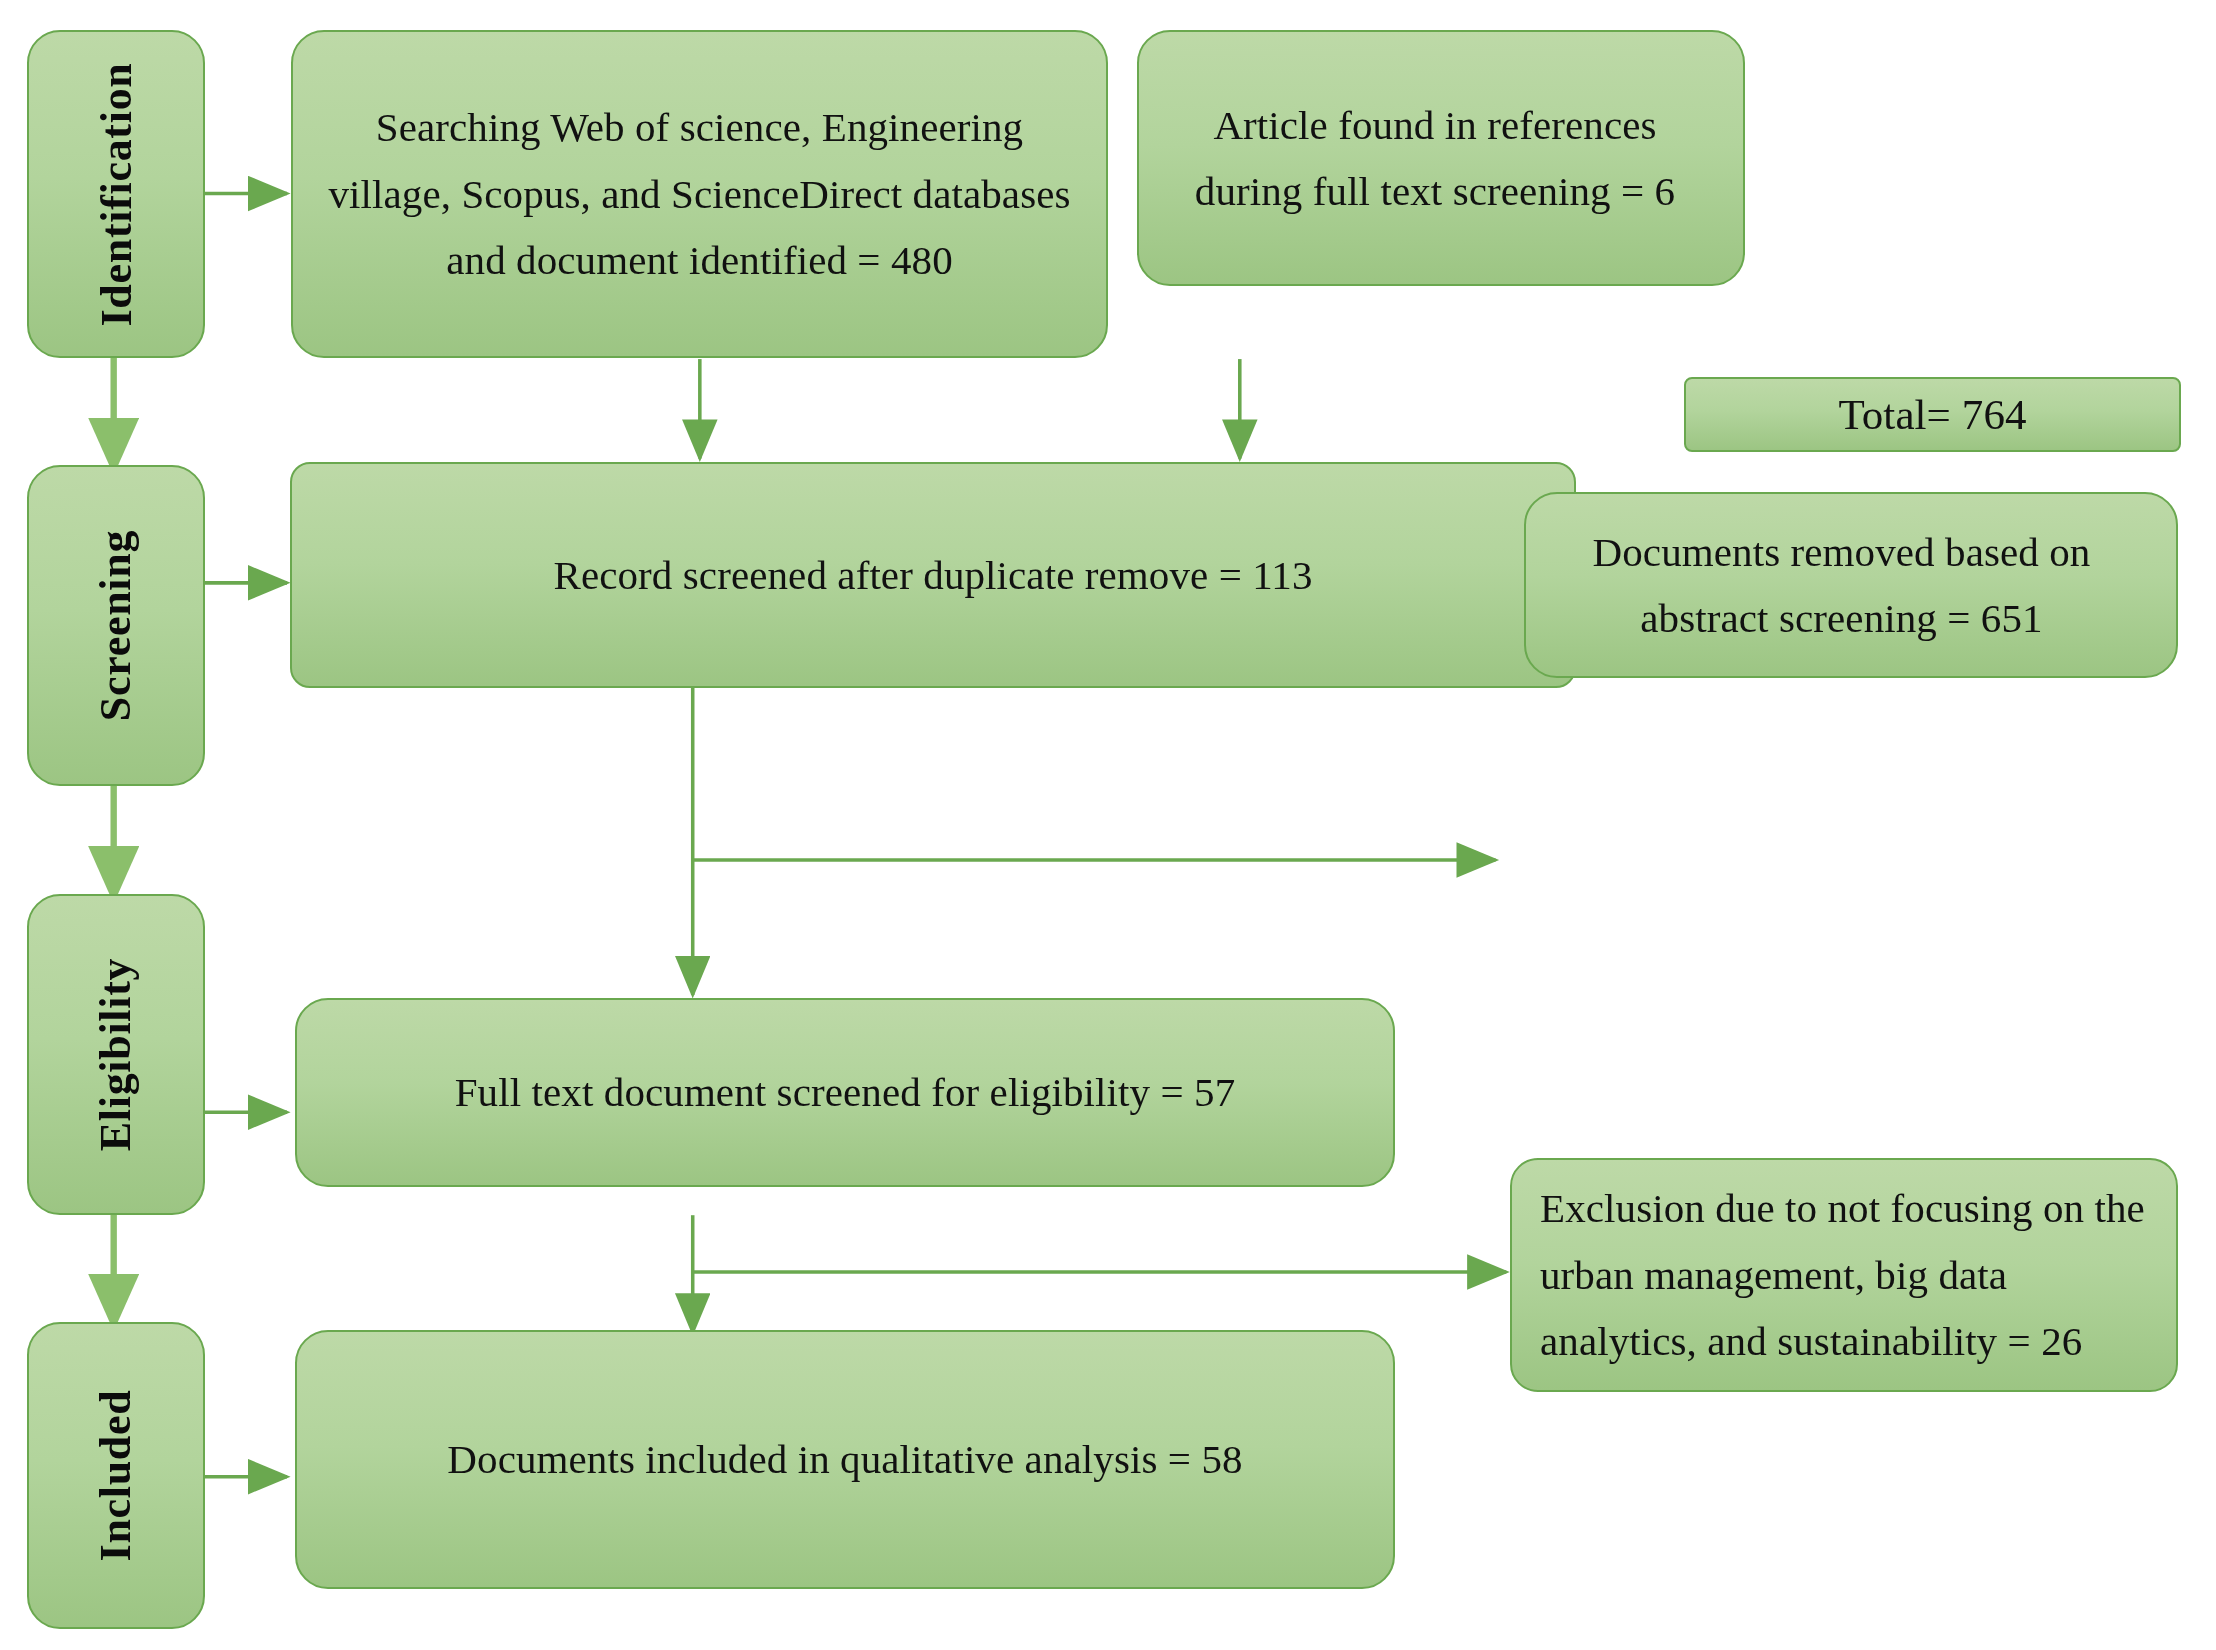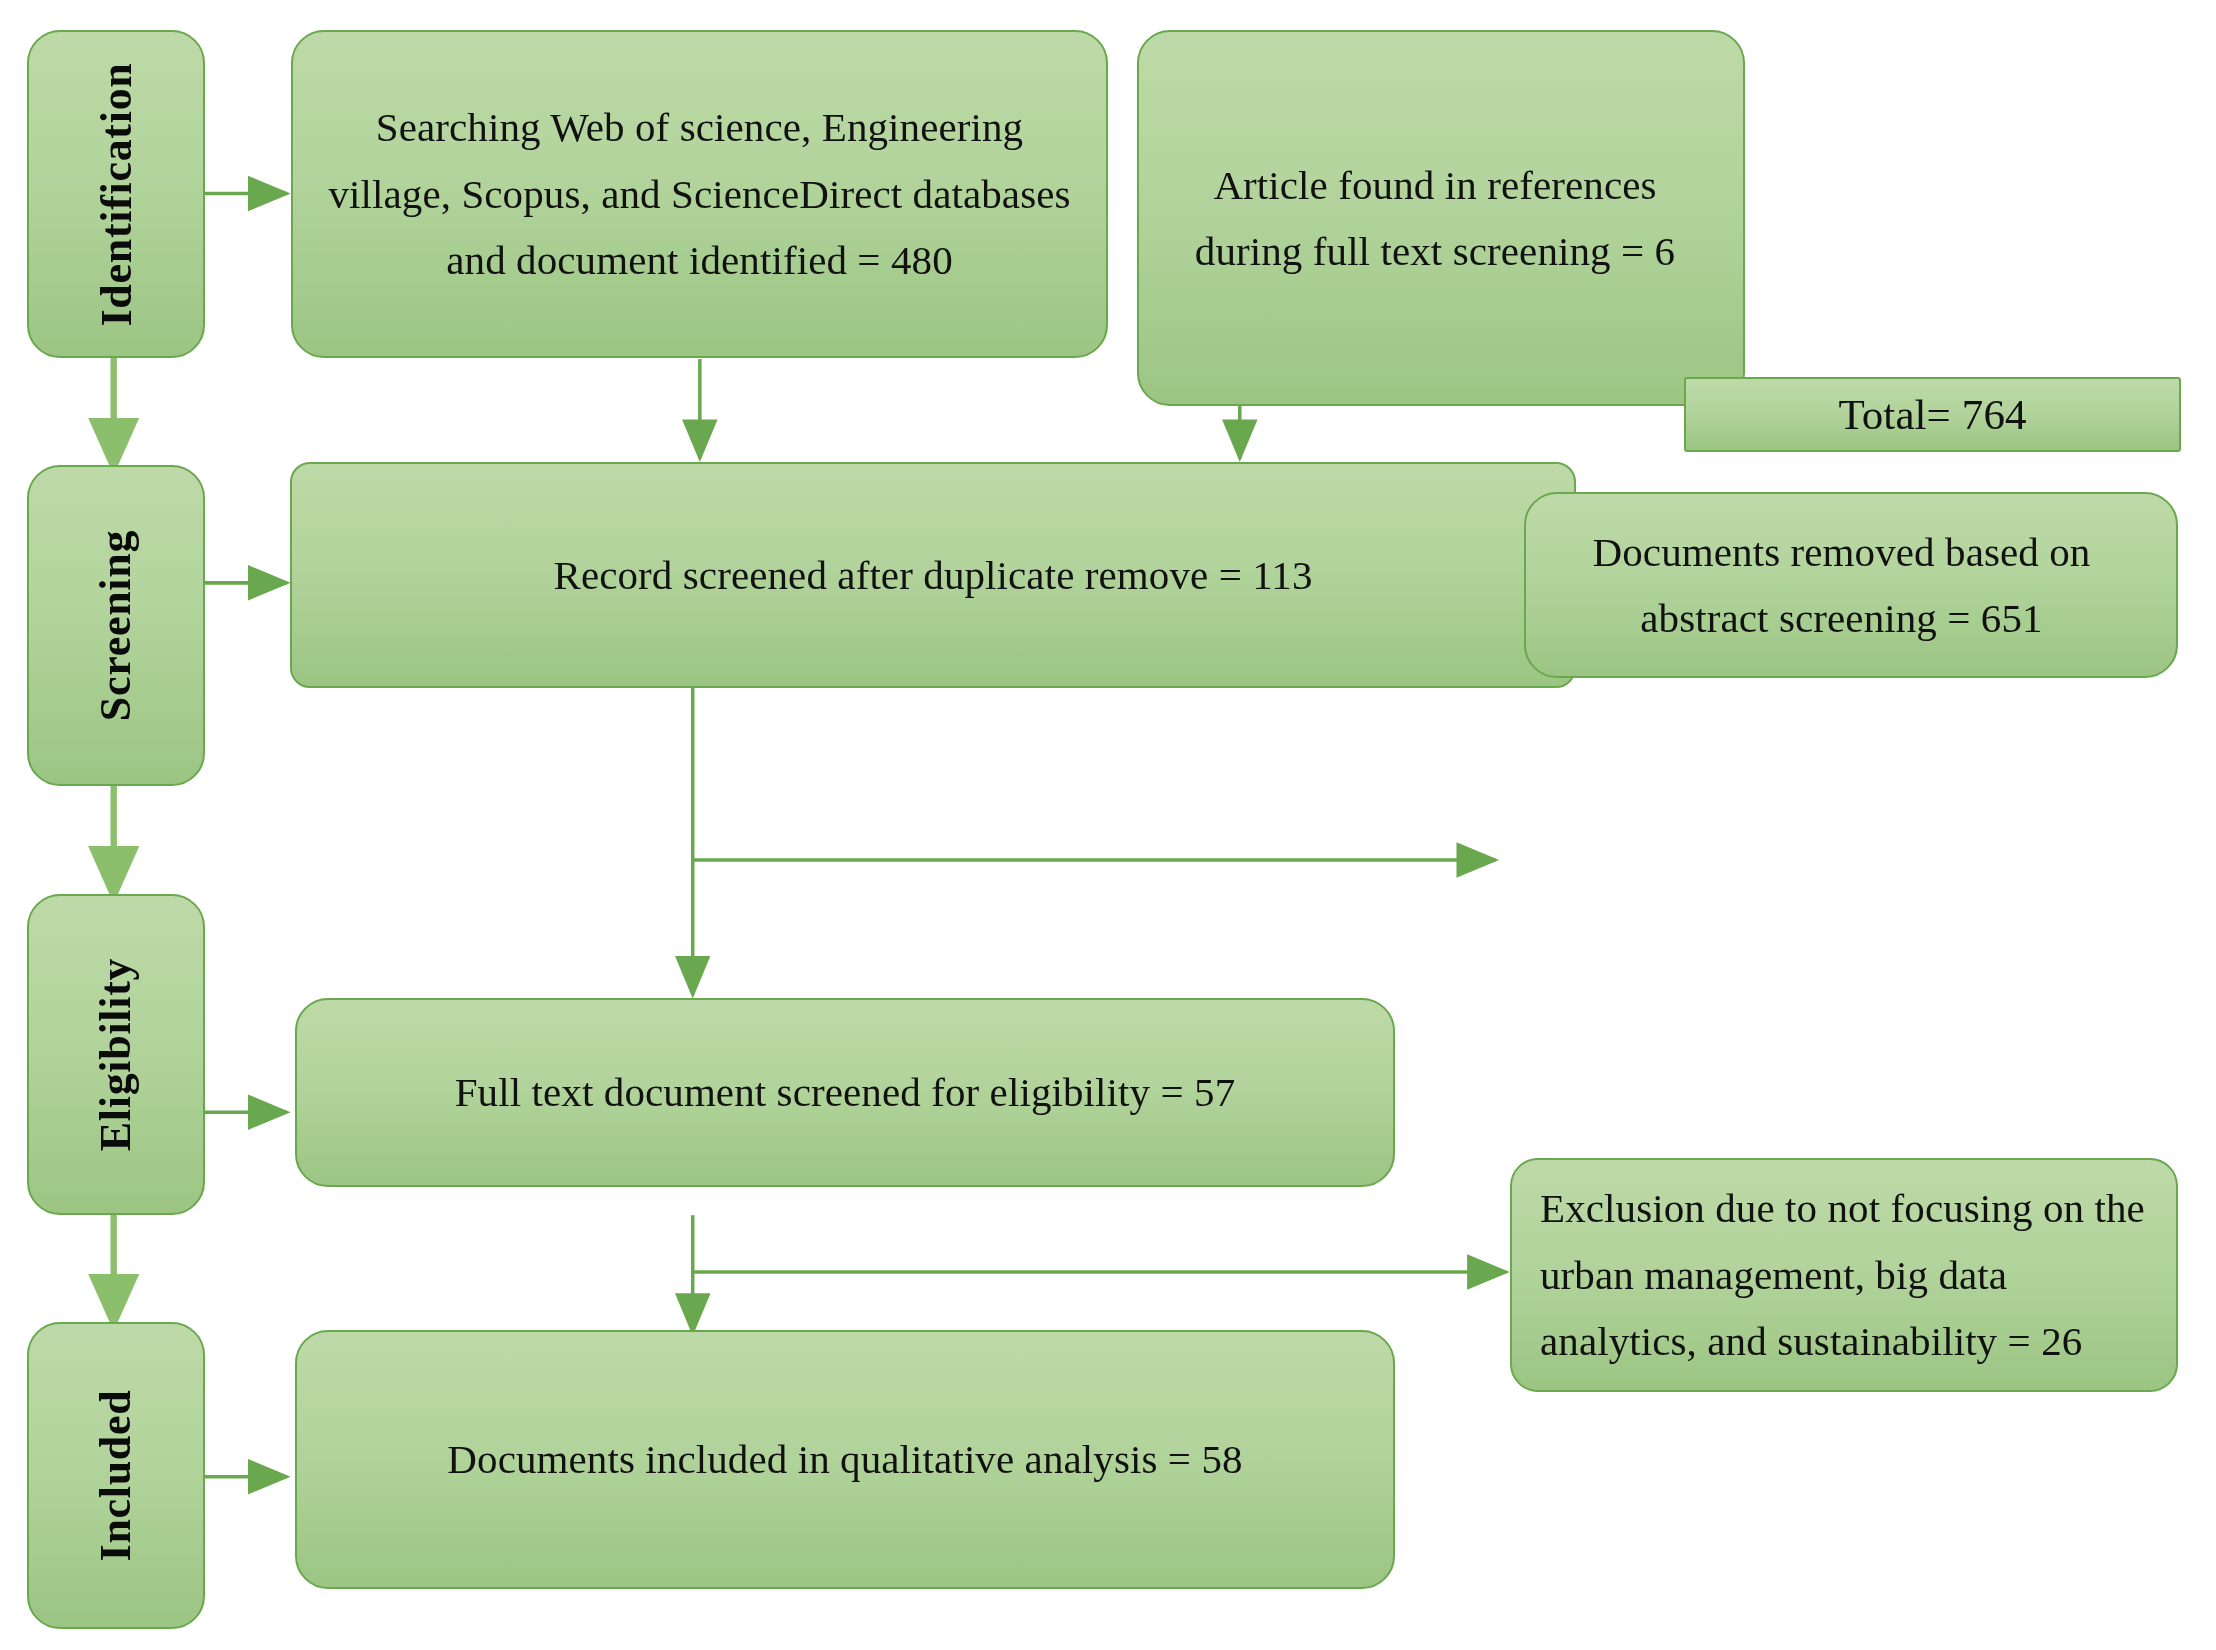--- a/index.html
+++ b/index.html
@@ -59,21 +59,21 @@
     transform: rotate(-90deg);
     white-space: nowrap;
     font-weight: bold;
     font-size: 44px;
     color: #0b0b0b;
     letter-spacing: 0.7px;
   }
 
   
   .flat {
-    border-radius: 3px;
+    border-radius: 8px;
     padding: 4.3px 14px;
   }
 
   .left-align {
     text-align: left;
     justify-content: flex-start;
     padding-left: 28px;
   }
 
   .multiline {
@@ -140,21 +140,21 @@
   </div>
 
   <div class="stage" style="left:27px; top:1322px; width:178px; height:307px;">
     <span>Included</span>
   </div>
 
   <div class="node" style="left:291px; top:30px; width:817px; height:328px;">
     <div>Searching Web of science, Engineering village, Scopus, and ScienceDirect databases and document identified = 480</div>
   </div>
 
-  <div class="node" style="left:1137px; top:30px; width:608px; height:376px; padding-left:21px; padding-right:33px;">
+  <div class="node" style="left:1137px; top:30px; width:608px; height:256px; padding-left:21px; padding-right:33px;">
     <div>Article found in references during full text screening = 6</div>
   </div>
 
   <div class="node flat" style="left:1684px; top:377px; width:497px; height:75px; font-size:43px;">
     <div>Total= 764</div>
   </div>
 
   <div class="node" style="left:290px; top:462px; width:1286px; height:226px;border-radius:20px;">
     <div>Record screened after duplicate remove = 113</div>
   </div>

